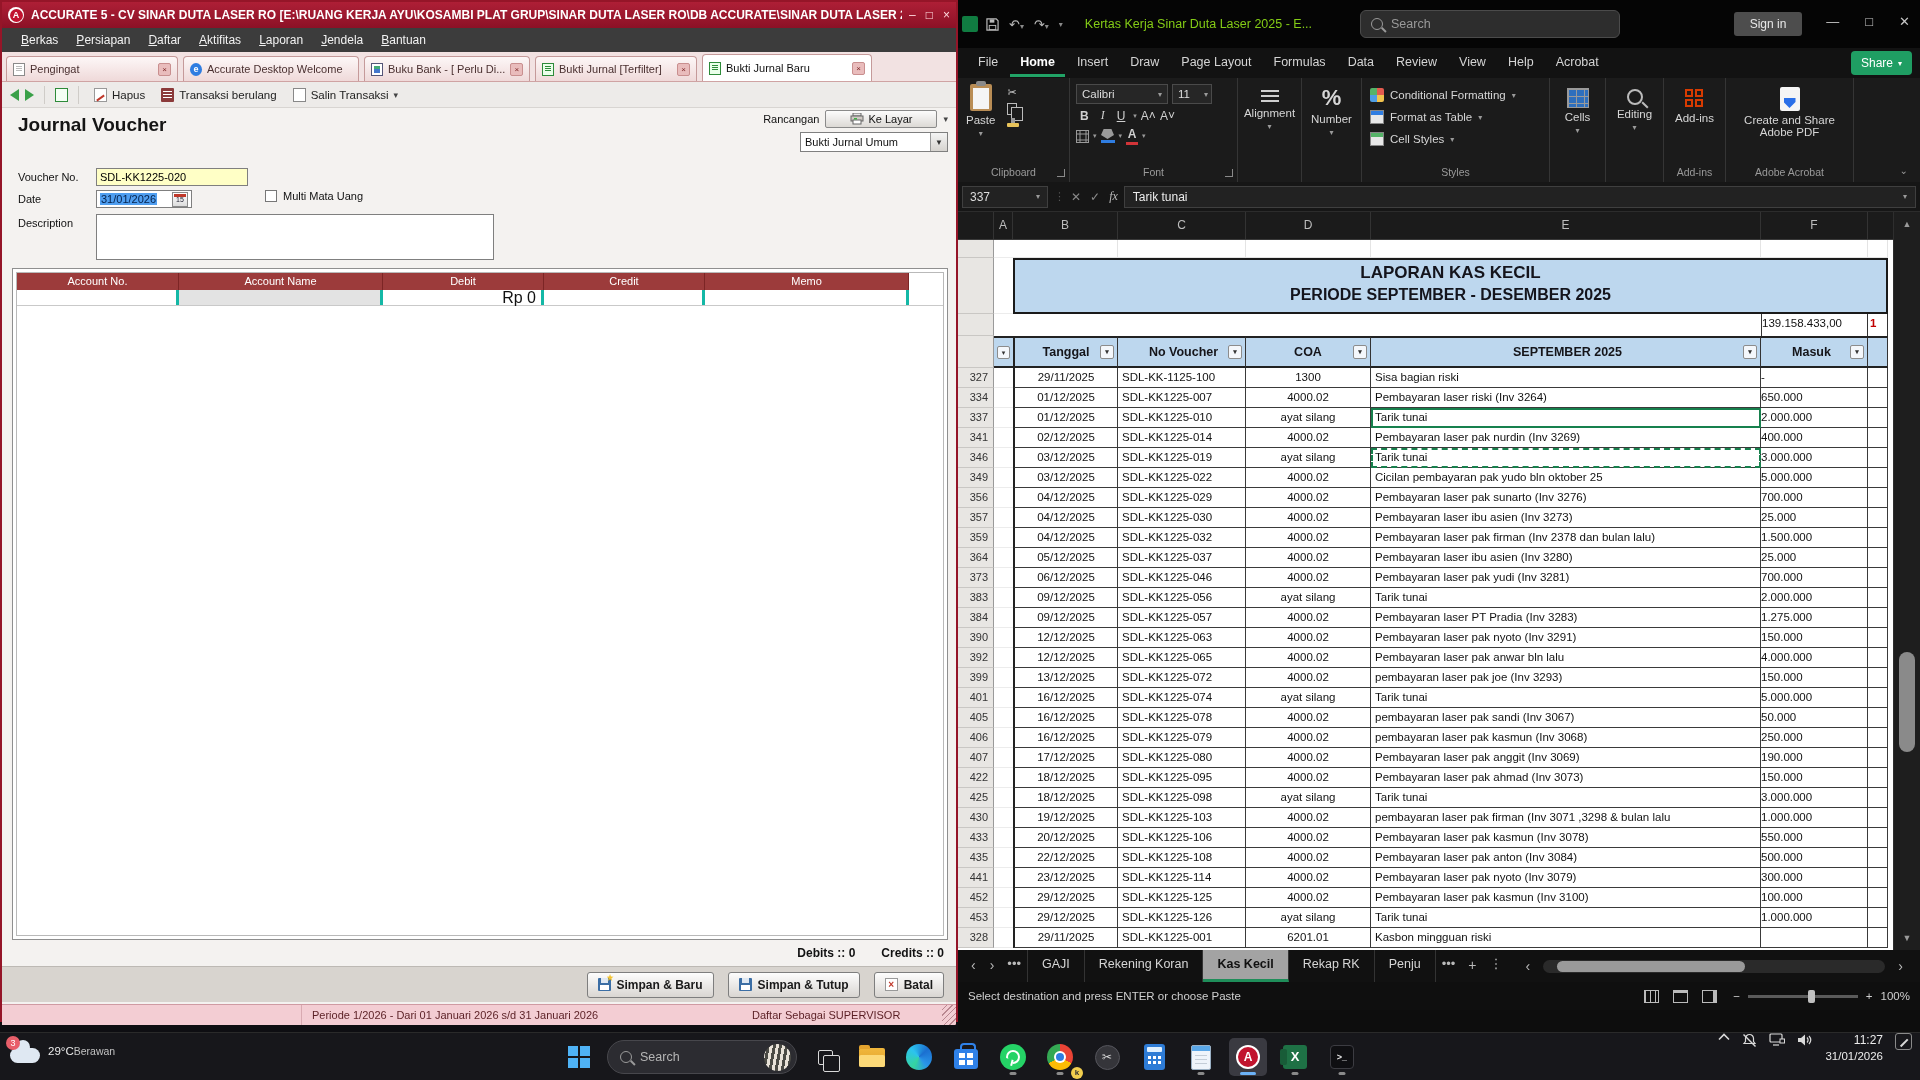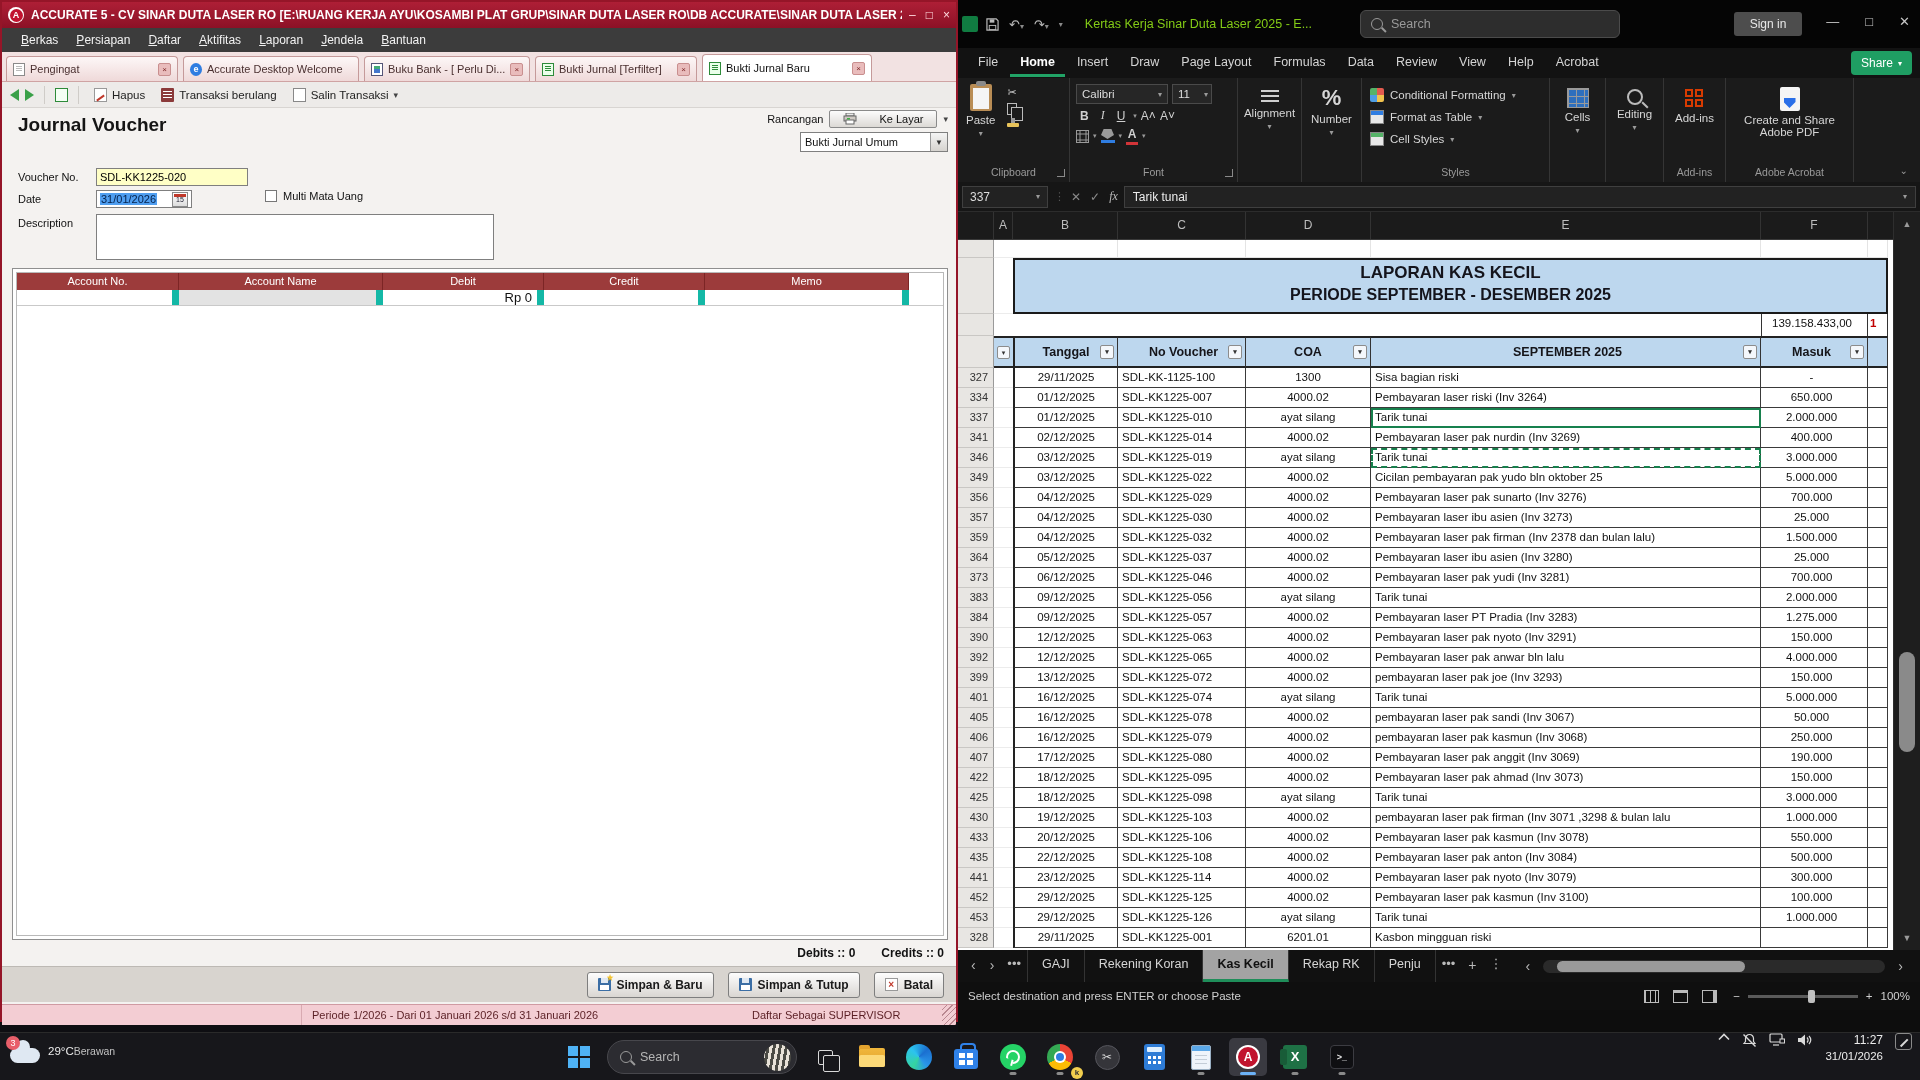--- a/index.html
+++ b/index.html
@@ -41,41 +41,41 @@
 .mi-edit::after{content:"";position:absolute;left:1px;bottom:2px;width:9px;height:2px;background:#c0392b;transform:rotate(-35deg)}
 .mi-book{background:#8b3a3a;border-radius:1px}
 .mi-book::after{content:"";position:absolute;left:2px;top:3px;right:2px;height:1px;background:#fff;box-shadow:0 3px #fff,0 6px #fff}
 .mi-page{background:#fff;border:1px solid #888}
 .dd{font-size:9px;color:#444}
 
 .a-content{position:absolute;left:0;top:106px;right:0;bottom:0;background:#f4f2f0}
 .jv-heading{position:absolute;left:16px;top:6px;font-size:19px;font-weight:bold;color:#151515}
 .rancang{position:absolute;right:8px;top:2px;display:flex;flex-direction:column;align-items:flex-end;gap:4px}
 .rancang-row{display:flex;align-items:center;gap:6px;font-size:11px}
-.btn3d{display:flex;align-items:flex-end;gap:22px;padding:2px 13px;border:1px solid #8a8a8a;border-radius:2px;background:linear-gradient(#fcfcfc,#dcd9d5);font-size:11px}
+.btn3d{display:flex;align-items:flex-end;gap:4px;padding:2px 24px;border:1px solid #8a8a8a;border-radius:2px;background:linear-gradient(#fcfcfc,#dcd9d5);font-size:11px}
 .a-select{width:148px;height:20px;background:#fff;border:1px solid #7f7f7f;display:flex;align-items:center;font-size:11px;padding-left:4px}
 .a-select .dd-btn{margin-left:auto;width:17px;height:18px;background:linear-gradient(#f4f4f4,#d6d3cf);border-left:1px solid #9a9a9a;display:flex;align-items:center;justify-content:center;font-size:8px;color:#333}
 .frow{position:absolute;left:16px;display:flex;align-items:center;font-size:11px}
 .flabel{width:78px}
 .sunken{background:#fff;border:1px solid #7f7f7f;height:18px;display:flex;align-items:center;padding:0 3px;font-size:11px}
 .v-voucher{width:152px;background:#ffffc6}
 .v-voucher input{border:0;background:transparent;font-size:11px;width:100%;font-family:inherit}
 .v-date{width:96px;position:relative}
 .sel-text{background:#4f9ef0;color:#04204a;padding:0 1px}
 .cal-btn{margin-left:auto;width:16px;height:15px;border:1px solid #8a8a8a;background:linear-gradient(#fff,#ddd);font-size:7px;line-height:13px;text-align:center;color:#223;position:relative}
 .cal-btn::before{content:"";position:absolute;left:1px;right:1px;top:1px;height:3px;background:#c0392b}
 .chk{width:12px;height:12px;border:1px solid #777;background:#fff;margin-right:6px;flex:0 0 12px}
 .v-desc{width:398px;height:46px;align-items:flex-start}
 
 .a-table{position:absolute;left:10px;right:8px;top:160px;height:672px;border:1px solid #8f8f8f;background:#fff;padding:3px}
 .a-table-inner{border:1px solid #b9b9b9;height:100%;background:#fff}
 .ath{display:flex;height:17px}
 .ath div{background:#9c3b3b;color:#fff;font-size:11px;text-align:center;line-height:16px;border-right:1px solid #7c2525;overflow:hidden}
 .atr{display:flex;height:16px;border-bottom:1px solid #c9c9c9}
-.atr div{border-right:7px solid #14b8a6;font-size:13px;line-height:15px}
+.atr div{border-right:3px solid #14b8a6;font-size:16px;line-height:15px}
 .aw1{width:162px}.aw2{width:204px}.aw3{width:161px}.aw4{width:161px}.aw5{width:204px}
 .acell-gray{background:#e3e3e3}
 .acell-debit{text-align:right;padding-right:5px}
 .a-totals{position:absolute;right:12px;top:838px;display:flex;gap:26px;font-size:12px;font-weight:bold;color:#111}
 .a-actions{position:absolute;left:0;right:0;top:858px;height:36px;background:#d8d4cf;border-top:1px solid #bdb9b4;display:flex;align-items:center;justify-content:flex-end;gap:14px;padding-right:12px}
 .act-btn{height:26px;display:flex;align-items:center;gap:6px;padding:0 10px;border:1px solid #7e7e7e;border-radius:3px;background:linear-gradient(#fdfdfd,#d9d6d2);font-size:12px;font-weight:600;color:#1a1a1a}
 .fd{width:13px;height:13px;background:#3b6ea5;border-radius:1px;position:relative;flex:0 0 13px}
 .fd::before{content:"";position:absolute;left:3px;top:0;width:7px;height:5px;background:#dfe8f2}
 .fd::after{content:"";position:absolute;left:2px;bottom:1px;width:9px;height:5px;background:#fff}
 .fd.star i{position:absolute;right:-3px;top:-4px;width:7px;height:7px;background:#f4c430;clip-path:polygon(50% 0,63% 35%,100% 38%,70% 60%,82% 100%,50% 76%,18% 100%,30% 60%,0 38%,37% 35%)}
@@ -158,21 +158,21 @@
 
 .x-grid{position:absolute;left:0;top:240px;width:935px;height:710px;background:#fff;overflow:hidden}
 .xr{display:flex;height:20px}
 .xc{overflow:hidden;white-space:nowrap;font-size:11.5px;line-height:19px;color:#111}
 .rn{width:36px;background:#e8e6e3;color:#333;font-size:11px;text-align:right;padding-right:5px;border-right:1px solid #9a9a9a;border-bottom:1px solid #c9c7c4}
 .ca{width:19px;border-bottom:1px solid #ececec}
 .cb{width:105px;text-align:center;border-left:2px solid #222}
 .cc{width:128px;padding-left:4px}
 .cd{width:125px;text-align:center}
 .ce{width:390px;padding-left:4px}
-.cf{width:107px;text-align:center;padding-right:5px}
+.cf{width:107px;text-align:left;padding-right:5px}
 .cg{width:20px}
 .xr .cb,.xr .cc,.xr .cd,.xr .ce,.xr .cf,.xr .cg{border-right:1px solid #3a3a3a;border-bottom:1px solid #3a3a3a}
 .xr.copied .ce{outline:2px dashed #17804d;outline-offset:-2px}
 .xr.active .ce{outline:2px solid #17804d;outline-offset:-2px}
 .r-empty{height:18px}
 .r-empty .cb,.r-empty .cc,.r-empty .cd,.r-empty .ce,.r-empty .cf,.r-empty .cg{border-right:1px solid #e4e4e4;border-bottom:1px solid #e4e4e4;border-left:none}
 .r-band{height:56px}
 .r-band .rn{height:56px}
 .band{width:875px;height:56px;border:2px solid #1a1a1a;background:#bdd7ee;text-align:center;padding-top:3px}
 .band .l1{font-size:17px;font-weight:bold;color:#14141c}

